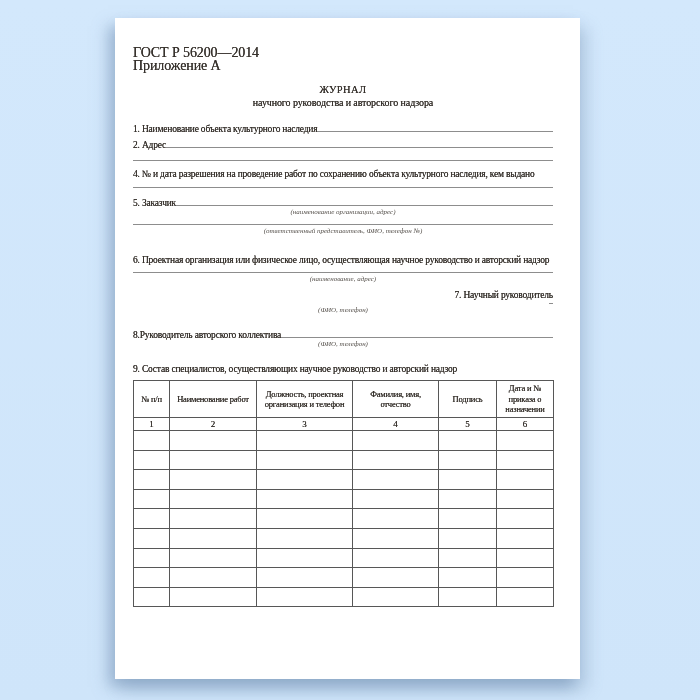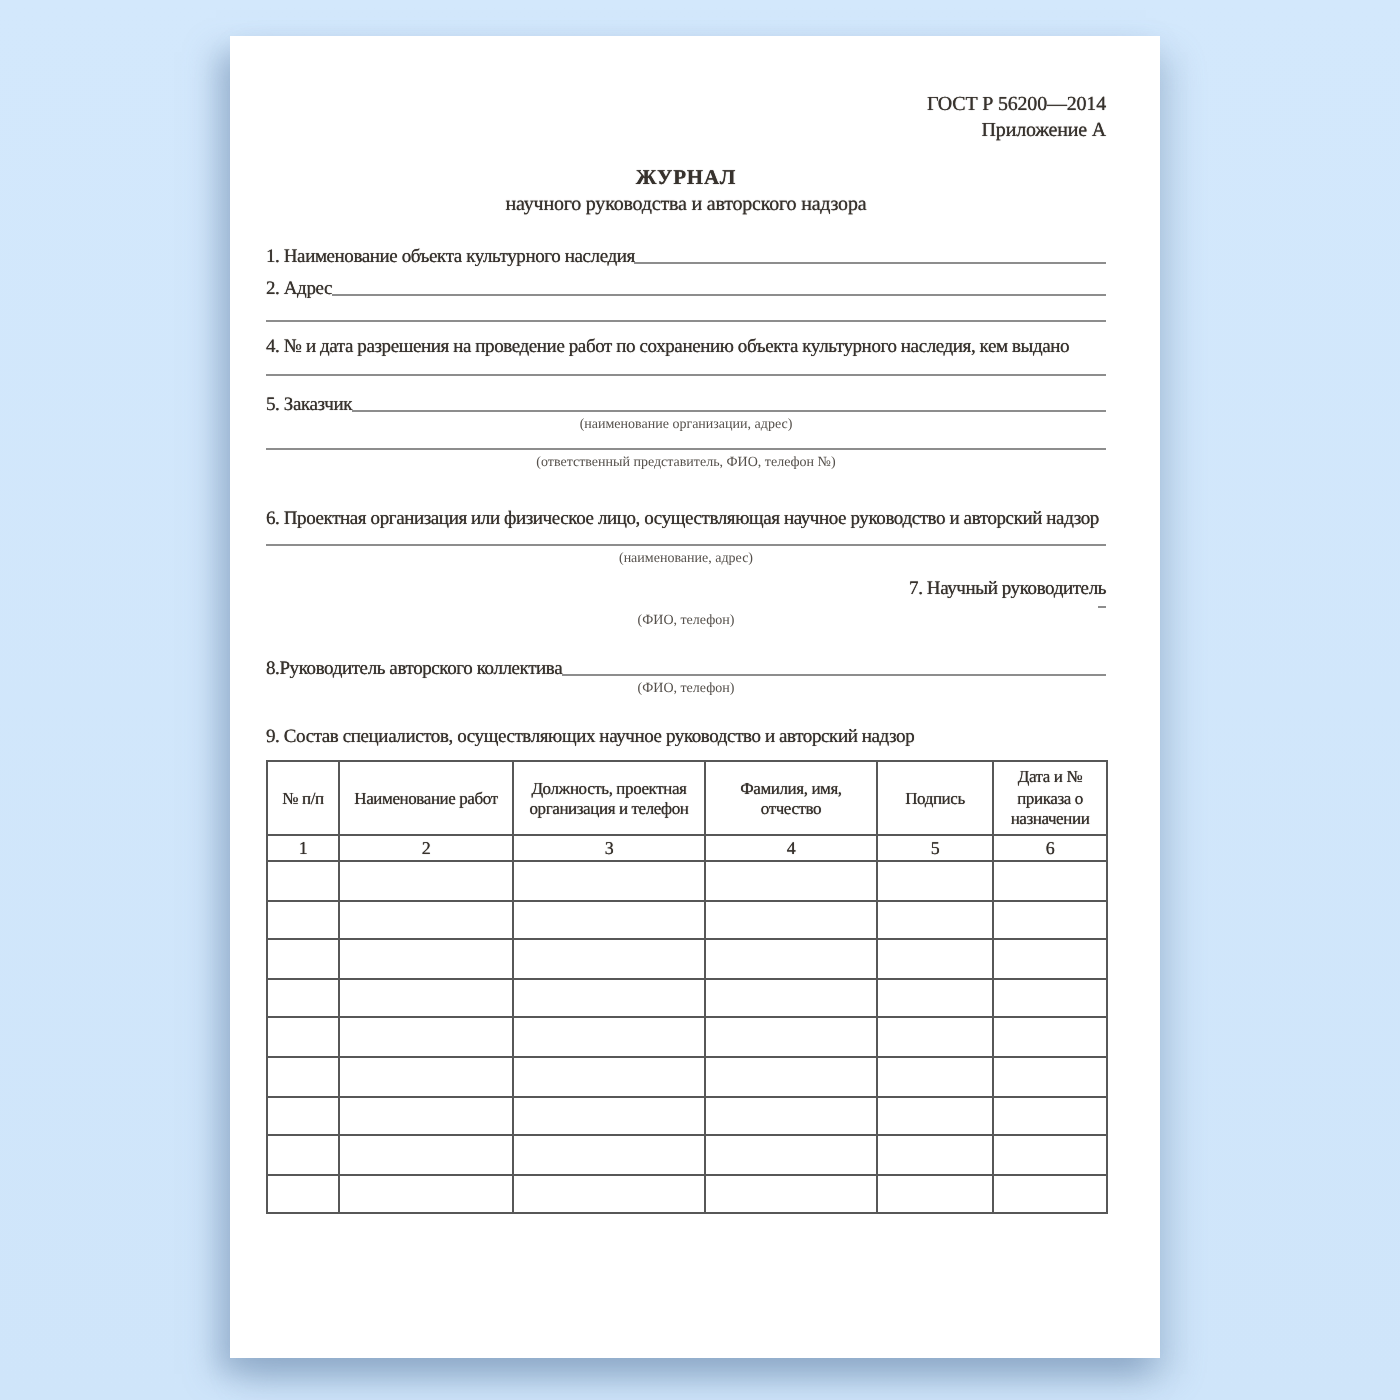--- a/index.html
+++ b/index.html
@@ -12,43 +12,43 @@
     background:linear-gradient(180deg,var(--background) 0%, #cfe5fa 100%);
     font-family:"Liberation Serif","DejaVu Serif",serif;
     color:var(--ink);
   }
   .paper{
     position:absolute; left:115px; top:18px; width:465px; height:661px;
     background:var(--paper);
     box-shadow:-7px 8px 14px rgba(110,140,175,.50), 6px 10px 16px rgba(110,140,175,.32);
   }
   .doc-head{
-    margin:28px 27px 0 18px; text-align:right;
-    font-size:10px; line-height:13px; letter-spacing:-0.1px;
+    margin:28px 27px 0 18px; text-align:left;
+    font-size:14px; line-height:13px; letter-spacing:-0.1px;
     text-shadow:0 0 .4px currentColor;
   }
   .doc-title{
     margin:12px 27px 0 18px; text-align:center;
     font-size:10px; line-height:12.5px; letter-spacing:-0.1px;
     text-shadow:0 0 .4px currentColor;
   }
-  .doc-title .t1{font-size:10.5px; font-weight:bold; letter-spacing:.4px;}
+  .doc-title .t1{font-size:10.5px; font-weight:normal; letter-spacing:.4px;}
   .content{
     margin:9px 27px 0 18px; font-size:9.5px; letter-spacing:-0.2px;
     text-shadow:0 0 .35px currentColor;
   }
   .fl{display:flex; align-items:flex-end; height:16px;}
   .fl .lbl{white-space:nowrap;}
   .fl .fill{flex:1; border-bottom:1px solid var(--rule); margin-bottom:2px; min-width:4px;}
   .fl.blank{height:11px;}
   .fl.h10{height:10px;}
   .fl.h13{height:13px;}
   .cap{
     text-align:center; font-size:7px; letter-spacing:0;
-    line-height:9px; color:var(--caption); text-shadow:none;
+    line-height:9px; color:var(--caption); text-shadow:none;font-style:italic;
   }
   .spec-table{
     width:420px; margin-top:6px;
     border-collapse:collapse; table-layout:fixed;
     border:1.5px solid var(--table_border);
   }
   .spec-table th,.spec-table td{
     border:1px solid var(--table_border);
     text-align:center; vertical-align:middle;
     font-weight:normal; color:var(--ink);

